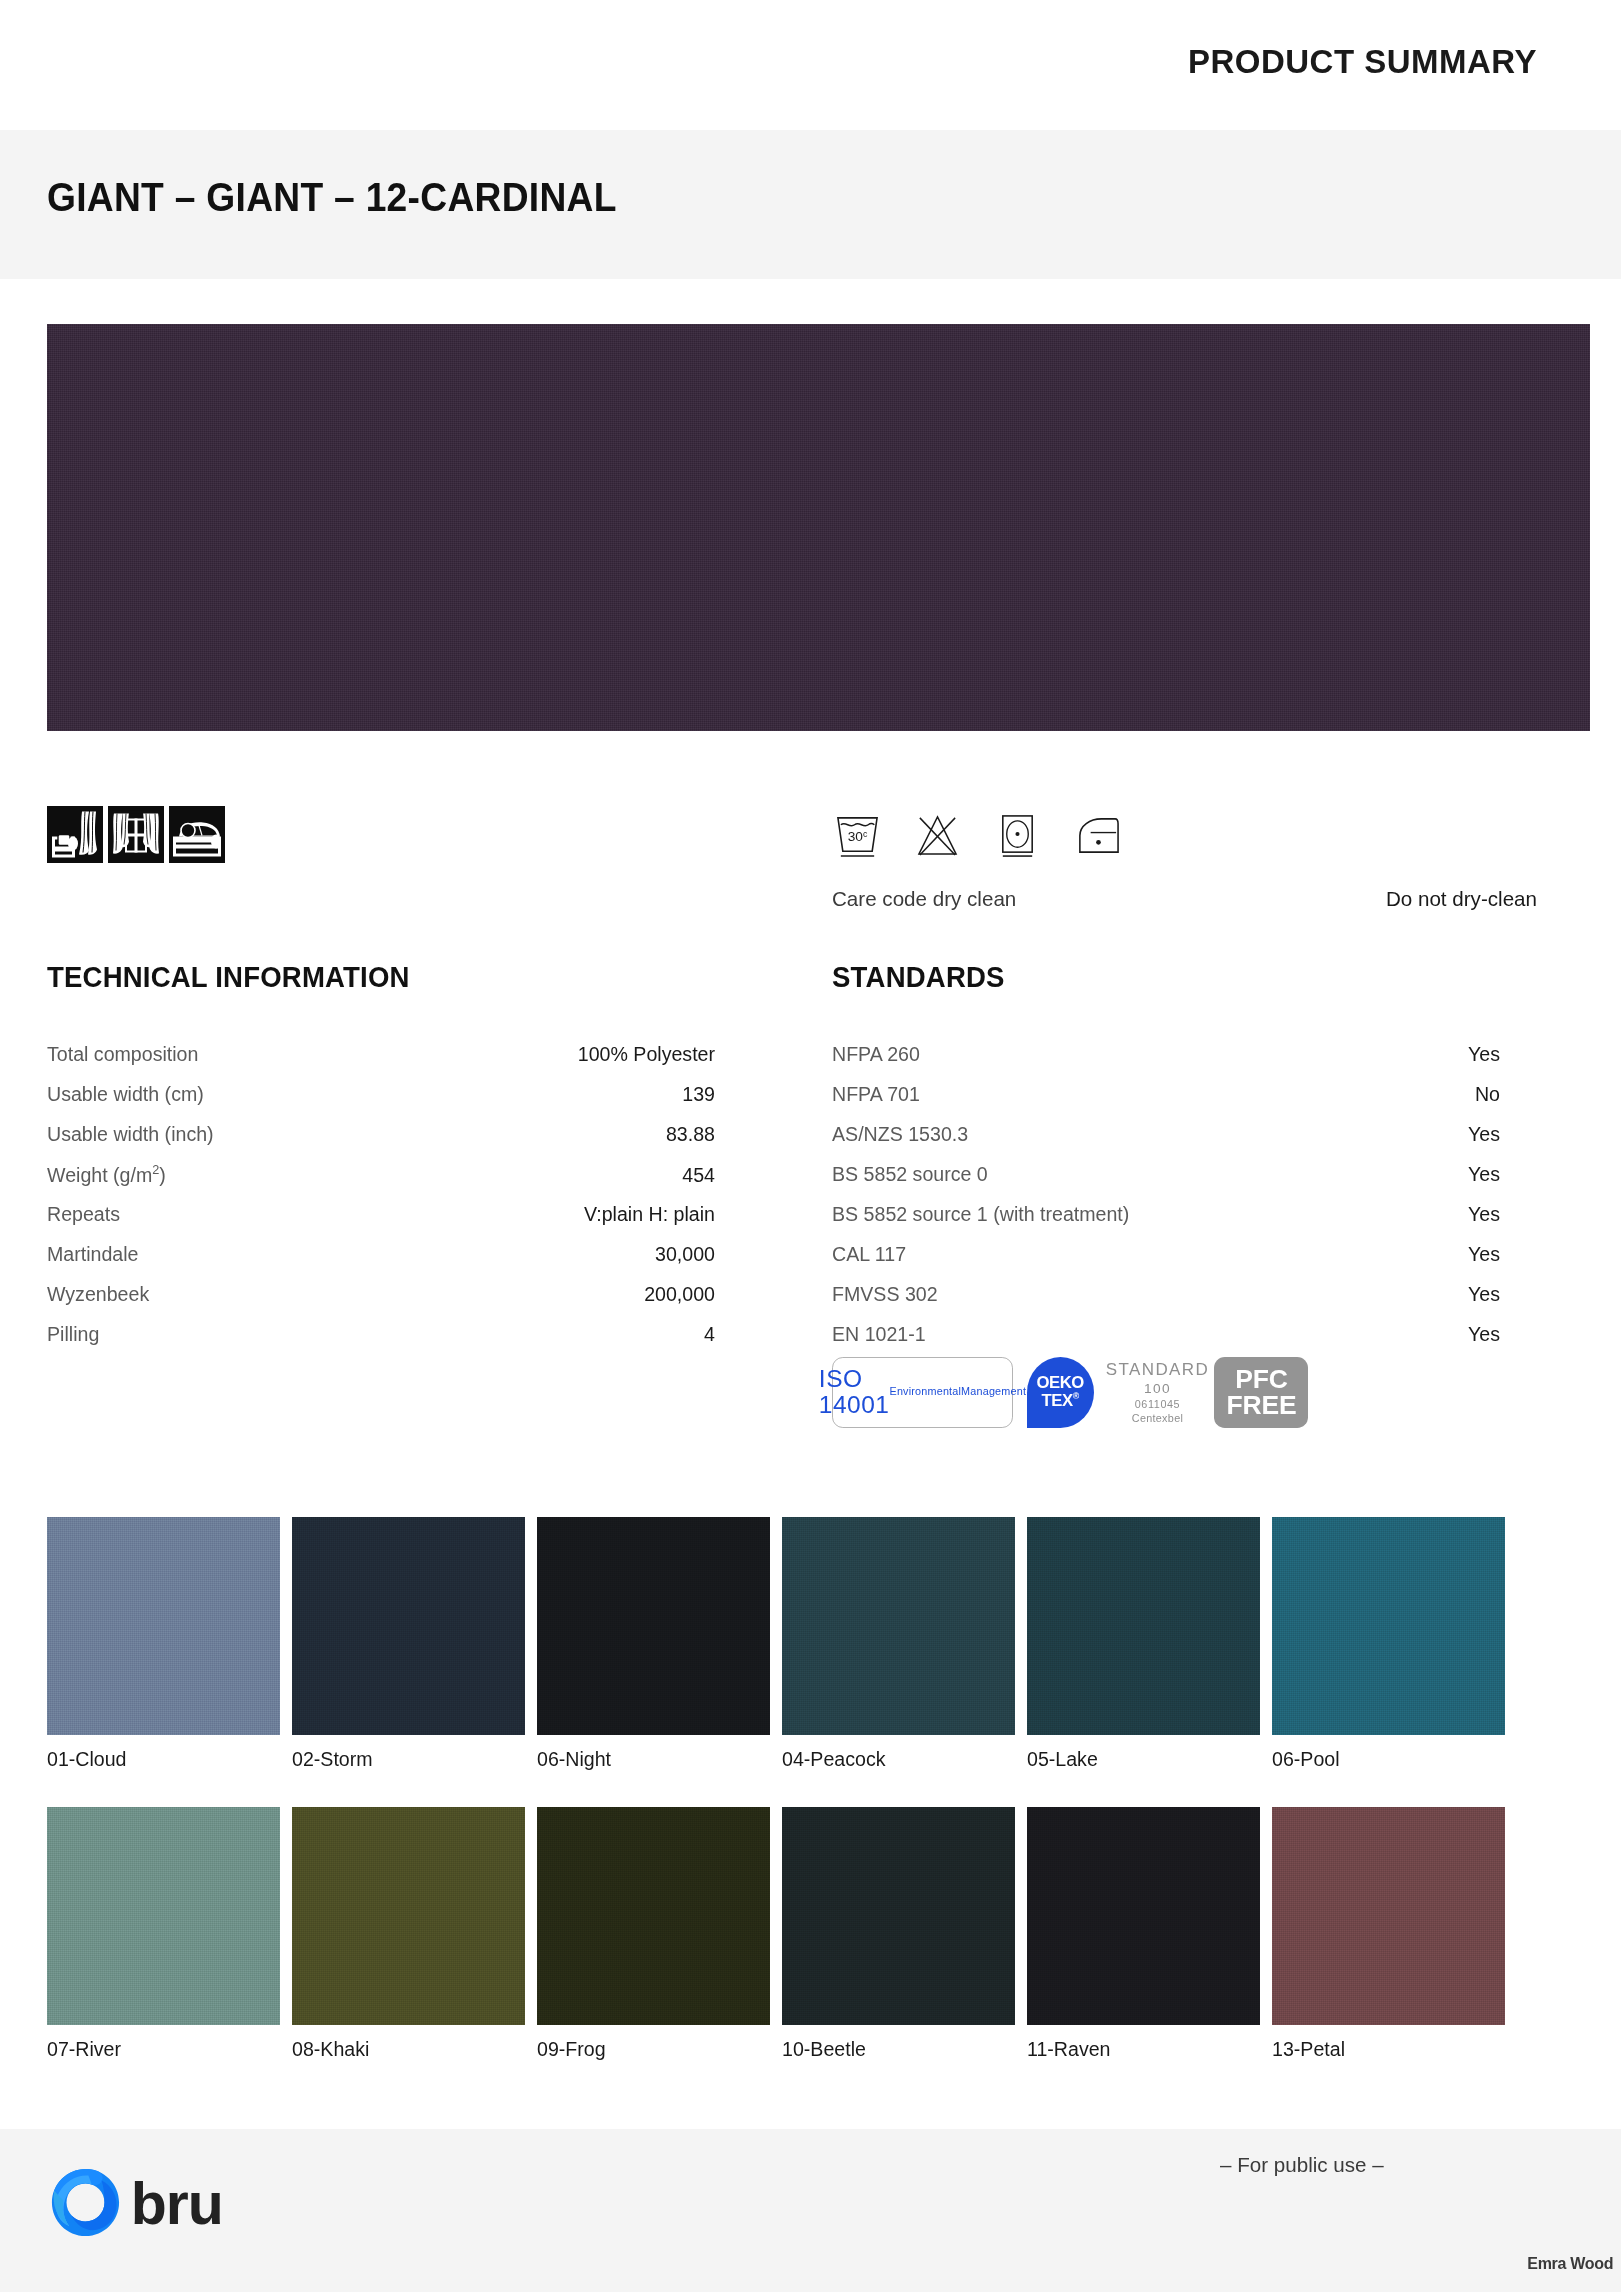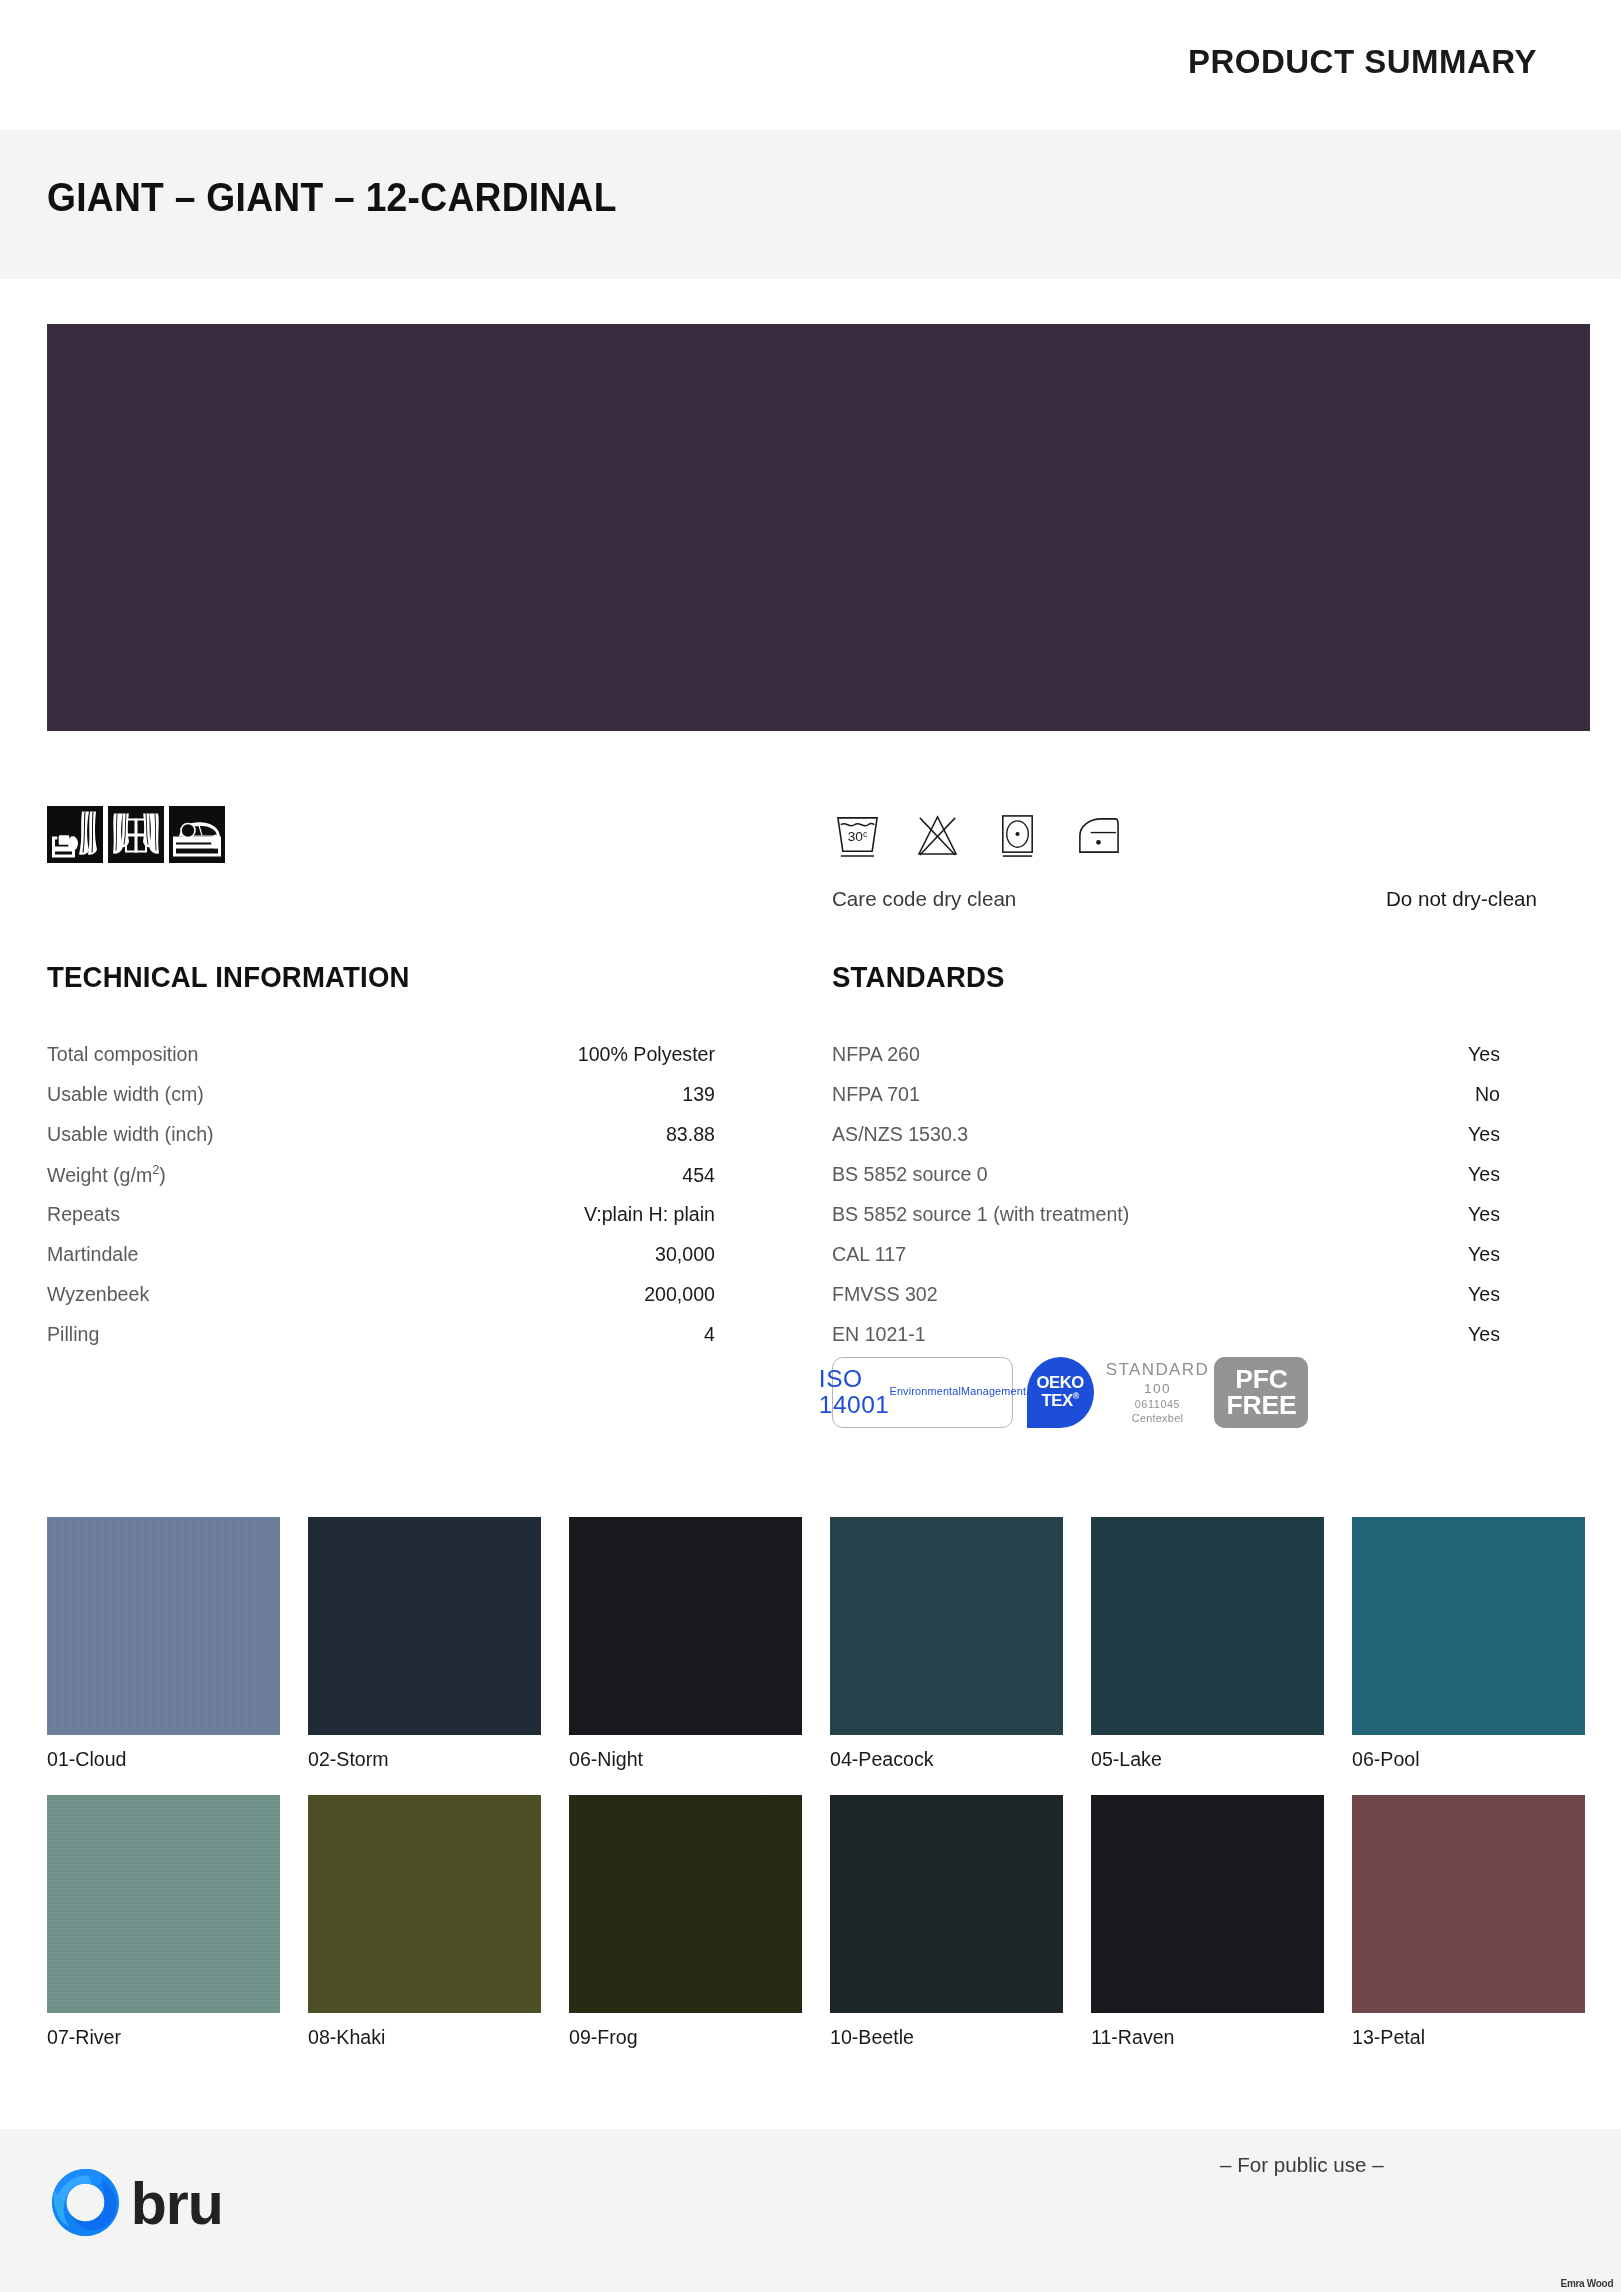--- a/index.html
+++ b/index.html
@@ -222,20 +222,21 @@
 
   
   .swatch-grid {
     position: absolute;
     left: 47px; top: 1517px;
     width: 1543px;
     display: grid;
     grid-template-columns: repeat(6, 233px);
     column-gap: 28px;
     row-gap: 0px;
+    gap: 12px;
   }
   .swatch-cell { width: 233px; }
   .swatch-chip {
     width: 233px; height: 218px;
     background-blend-mode: overlay, overlay, normal;
   }
   .swatch-label {
     margin-top: 12.7px;
     font-size: 19.6px;
     color: #1a1a1a;
@@ -268,22 +269,22 @@
   }
   .footer-note {
     position: absolute;
     left: 1220px; top: 23.5px;
     font-size: 20.6px;
     color: #3b3b3b;
     white-space: nowrap;
   }
   .watermark {
     position: absolute;
-    right: 7.8px; bottom: 4px;
-    font-size: 10px;
+    right: 7.8px; bottom: 20px;
+    font-size: 16px;
     font-weight: 700;
     color: #3a3a3a;
     letter-spacing: -0.3px;
     white-space: nowrap;
   }
 </style>
 </head>
 <body>
 
 <div class="page">

